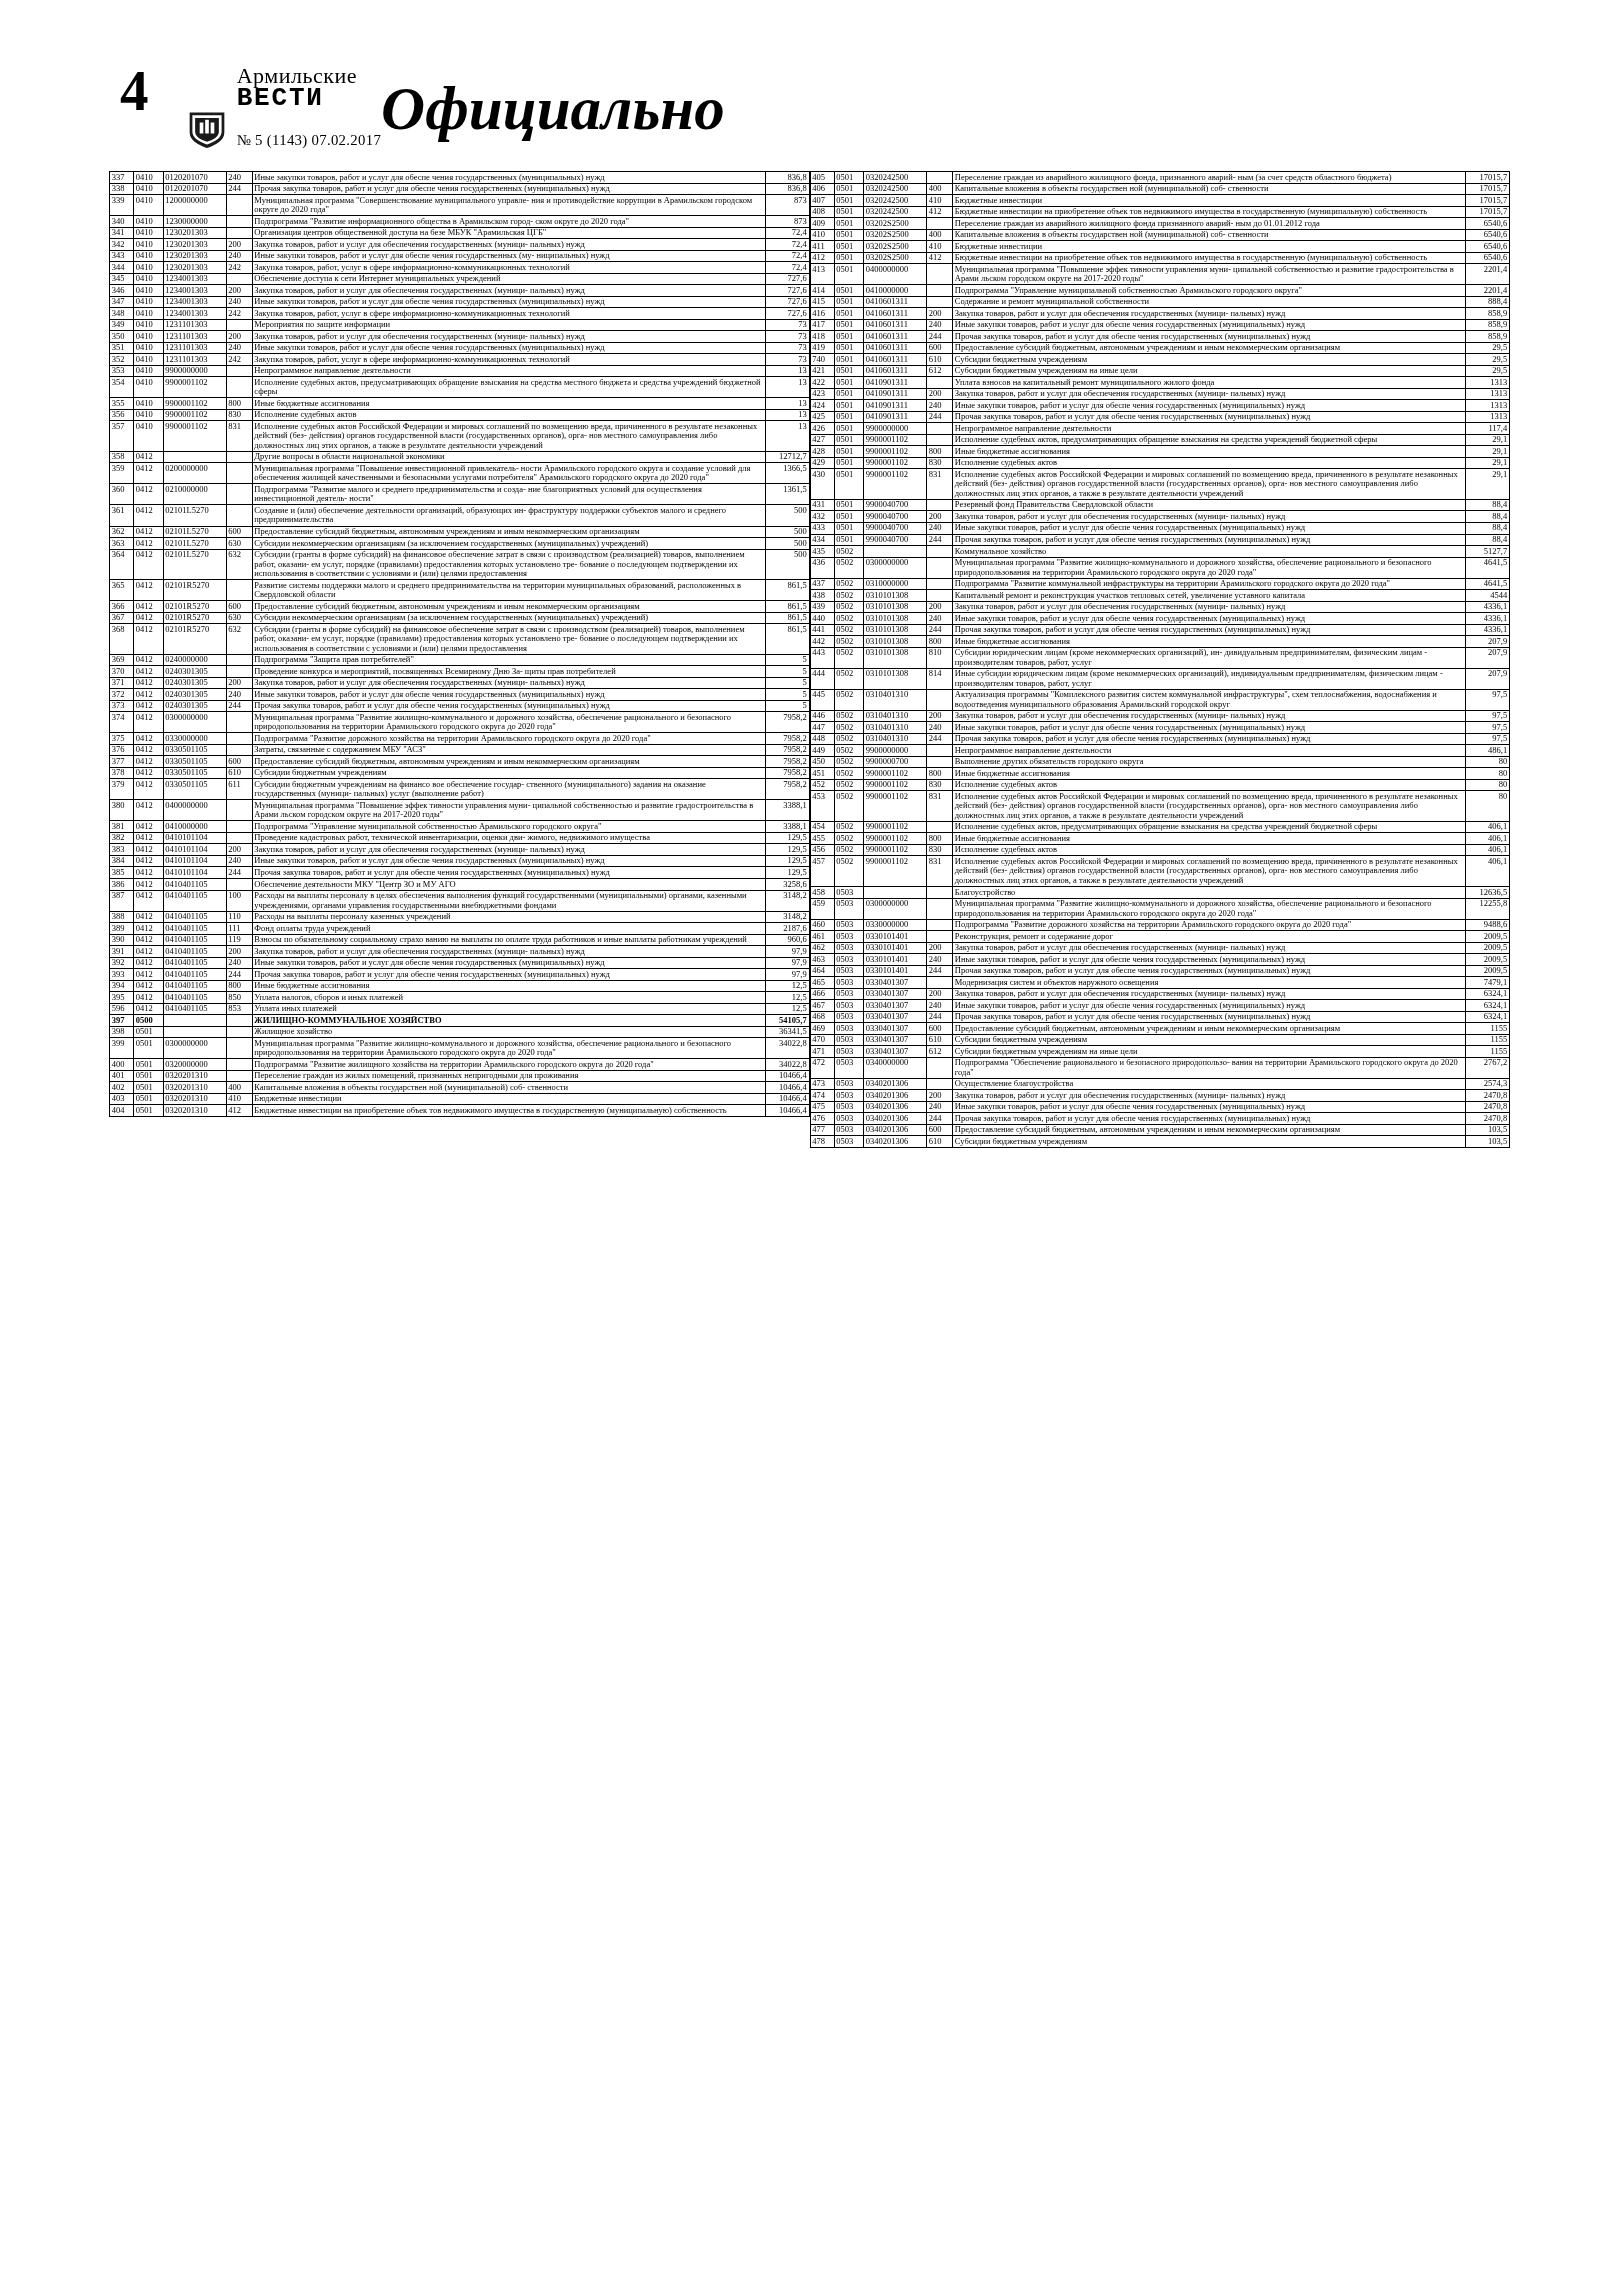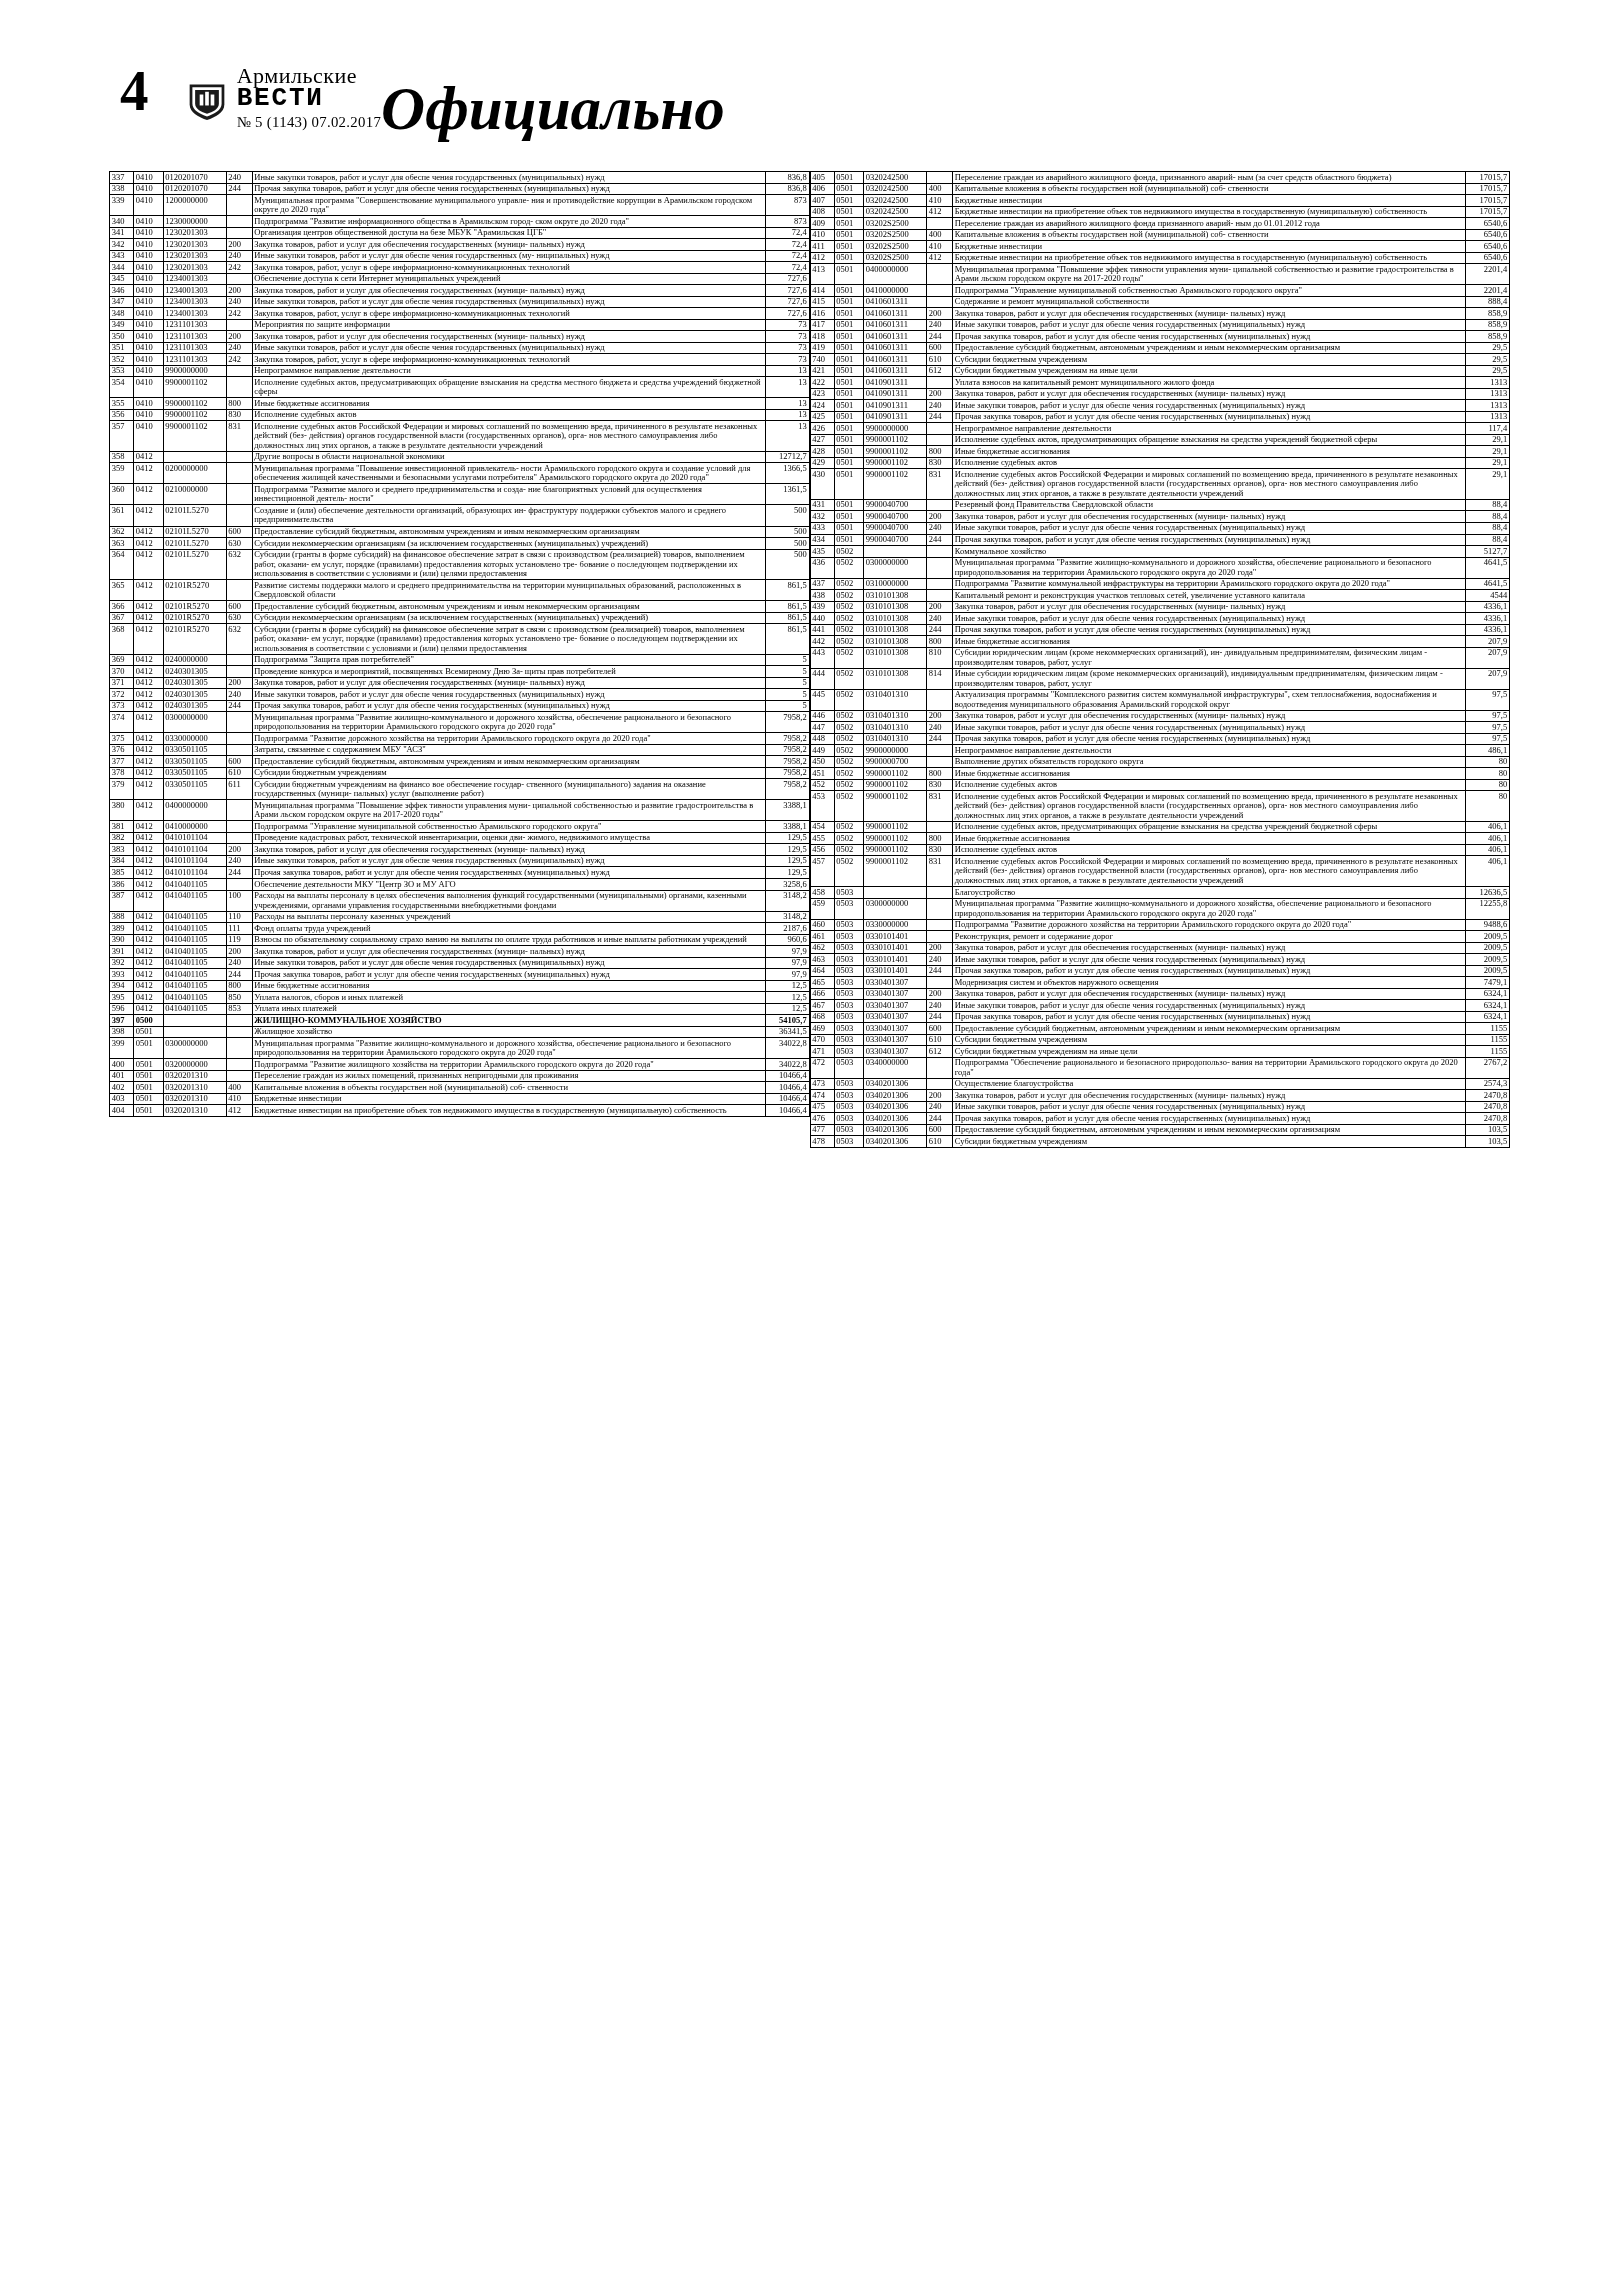--- a/index.html
+++ b/index.html
@@ -23,21 +23,21 @@
     padding:65px 111px 0 120px;
     height:171px;
   }
   .page-number {
     font-family:"Liberation Serif", serif;
     font-size:57px;
     font-weight:bold;
     line-height:0.9;
     margin-right:37px;
   }
-  .logo-block { display:flex; align-items:center; }
+  .logo-block { display:flex; align-items:flex-end; }
   .crest {
     width:42px; height:42px;
     margin-right:9.2px;
     margin-top:3.7px;
   }
   .paper-name { line-height:1; }
   .paper-name .line1 {
     font-family:"Liberation Serif", serif;
     font-size:22px;
     letter-spacing:0.5px;
@@ -45,21 +45,21 @@
   .paper-name .line2 {
     font-family:Liberation Mono, monospace;
     font-size:26px;
     font-weight:bold;
     letter-spacing:1.8px;
     margin-top:-1.8px;
   }
   .issue-line {
     font-family:"Liberation Serif", serif;
     font-size:14.8px;
-    margin-top:3px;
+    margin-top:21px;
     letter-spacing:0.3px;
   }
   .official-title {
     flex:1;
     text-align:left;
     font-family:"Liberation Serif", serif;
     font-style:italic;
     font-size:61px;
     font-weight:bold;
     margin-top:9.2px;

